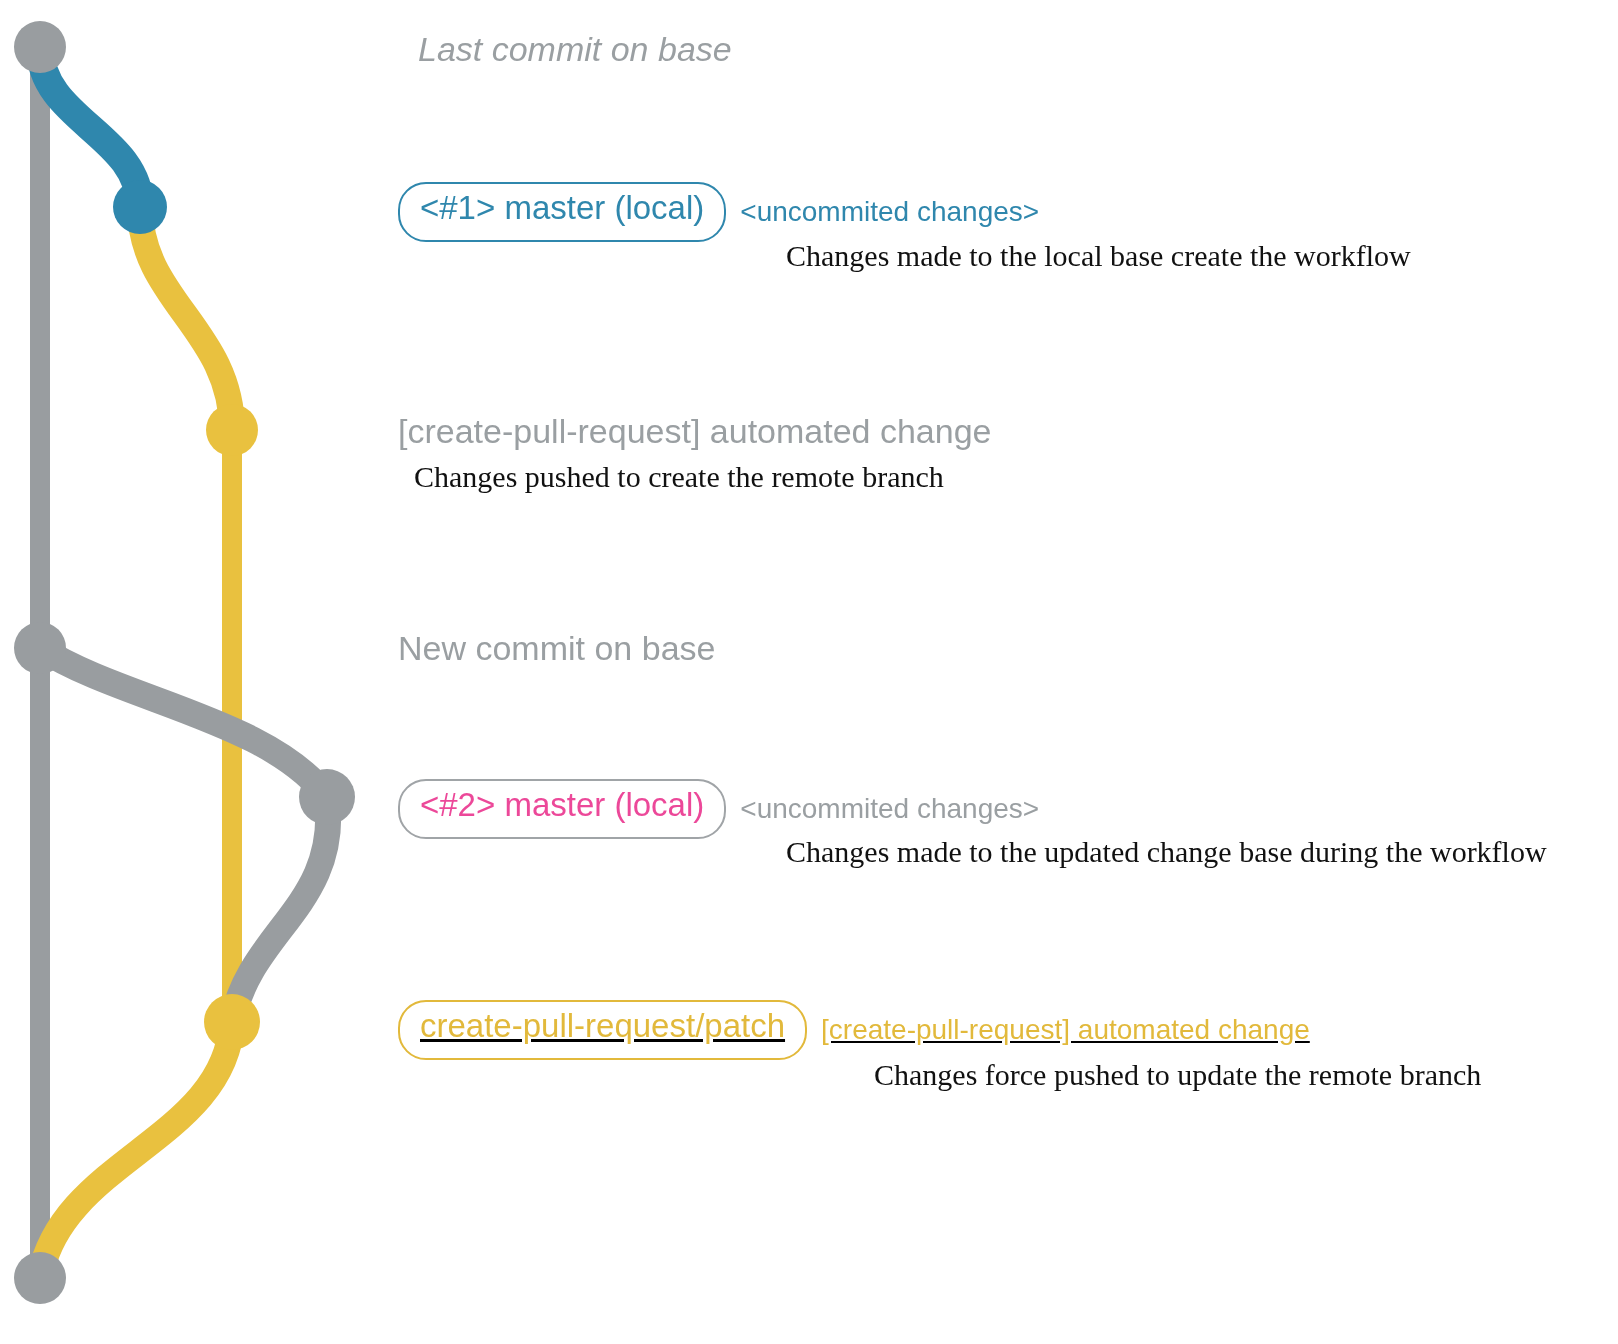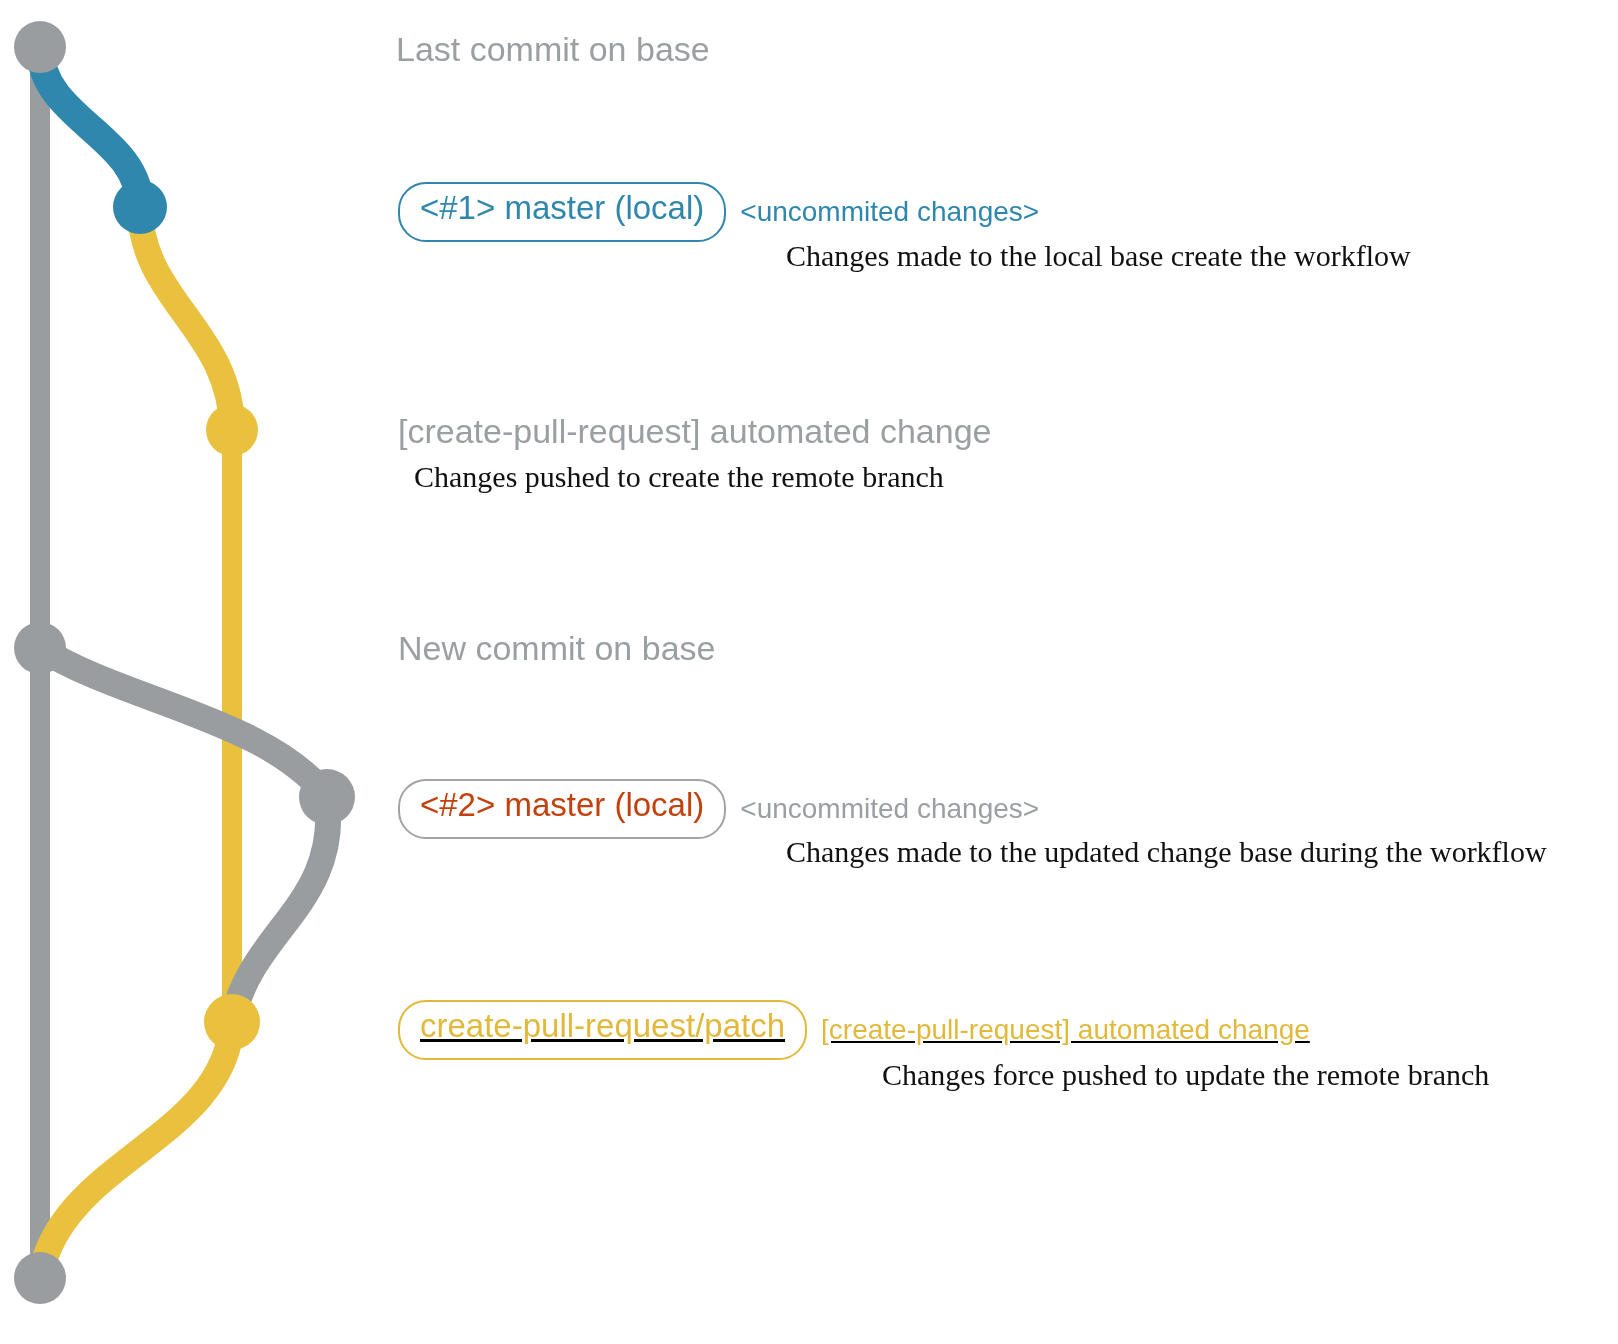--- a/index.html
+++ b/index.html
@@ -46,21 +46,21 @@
   .badge.blue {
     border-color: #2f87ad;
     color: #2f87ad;
   }
   .badge.yellow {
     border-color: #e2b93b;
     color: #e2b93b;
   }
   .badge.gray {
     border-color: #a0a4a7;
-    color: #c2410c;
+    color: #ec4899;
   }
   .subject {
     font-size: 28px;
     line-height: 1.05;
     white-space: nowrap;
     font-family: "Liberation Sans", sans-serif;
   }
   .subject.blue { color: #2f87ad; }
   .subject.yellow { color: #e2b93b; }
   .subject.gray { color: #9a9fa2; }
@@ -102,21 +102,21 @@
 
     <circle cx="40" cy="47" r="26" fill="#999da0"></circle>
     <circle cx="140" cy="207" r="27" fill="#2f87ad"></circle>
     <circle cx="232" cy="430" r="26" fill="#e9c13f"></circle>
     <circle cx="40" cy="648" r="26" fill="#999da0"></circle>
     <circle cx="327" cy="797" r="28" fill="#999da0"></circle>
     <circle cx="232" cy="1022" r="28" fill="#e9c13f"></circle>
     <circle cx="40" cy="1278" r="26" fill="#999da0"></circle>
   </svg>
 
-  <div class="plain-title" style="left:396px; top:30px;">Last commit on base</div>
+  <div class="plain-title" style="left:418px; top:30px;font-style:italic;">Last commit on base</div>
 
   <div class="headline-row" style="left:398px; top:182px;">
     <span class="badge blue">&lt;#1&gt; master (local)</span>
     <span class="subject blue">&lt;uncommited changes&gt;</span>
   </div>
   <div class="desc" style="left:786px; top:239px;">Changes made to the local base create the workflow</div>
 
   <div class="plain-title" style="left:398px; top:412px;">[create-pull-request] automated change</div>
   <div class="desc" style="left:414px; top:460px;">Changes pushed to create the remote branch</div>
 
@@ -125,16 +125,16 @@
   <div class="headline-row" style="left:398px; top:779px;">
     <span class="badge gray">&lt;#2&gt; master (local)</span>
     <span class="subject gray">&lt;uncommited changes&gt;</span>
   </div>
   <div class="desc" style="left:786px; top:835px;">Changes made to the updated change base during the workflow</div>
 
   <div class="headline-row" style="left:398px; top:1000px;text-decoration:underline;">
     <span class="badge yellow">create-pull-request/patch</span>
     <span class="subject yellow">[create-pull-request] automated change</span>
   </div>
-  <div class="desc" style="left:874px; top:1058px;margin-left:8px;">Changes force pushed to update the remote branch</div>
+  <div class="desc" style="left:874px; top:1058px;">Changes force pushed to update the remote branch</div>
 
 
 </div>
 
 </body></html>

